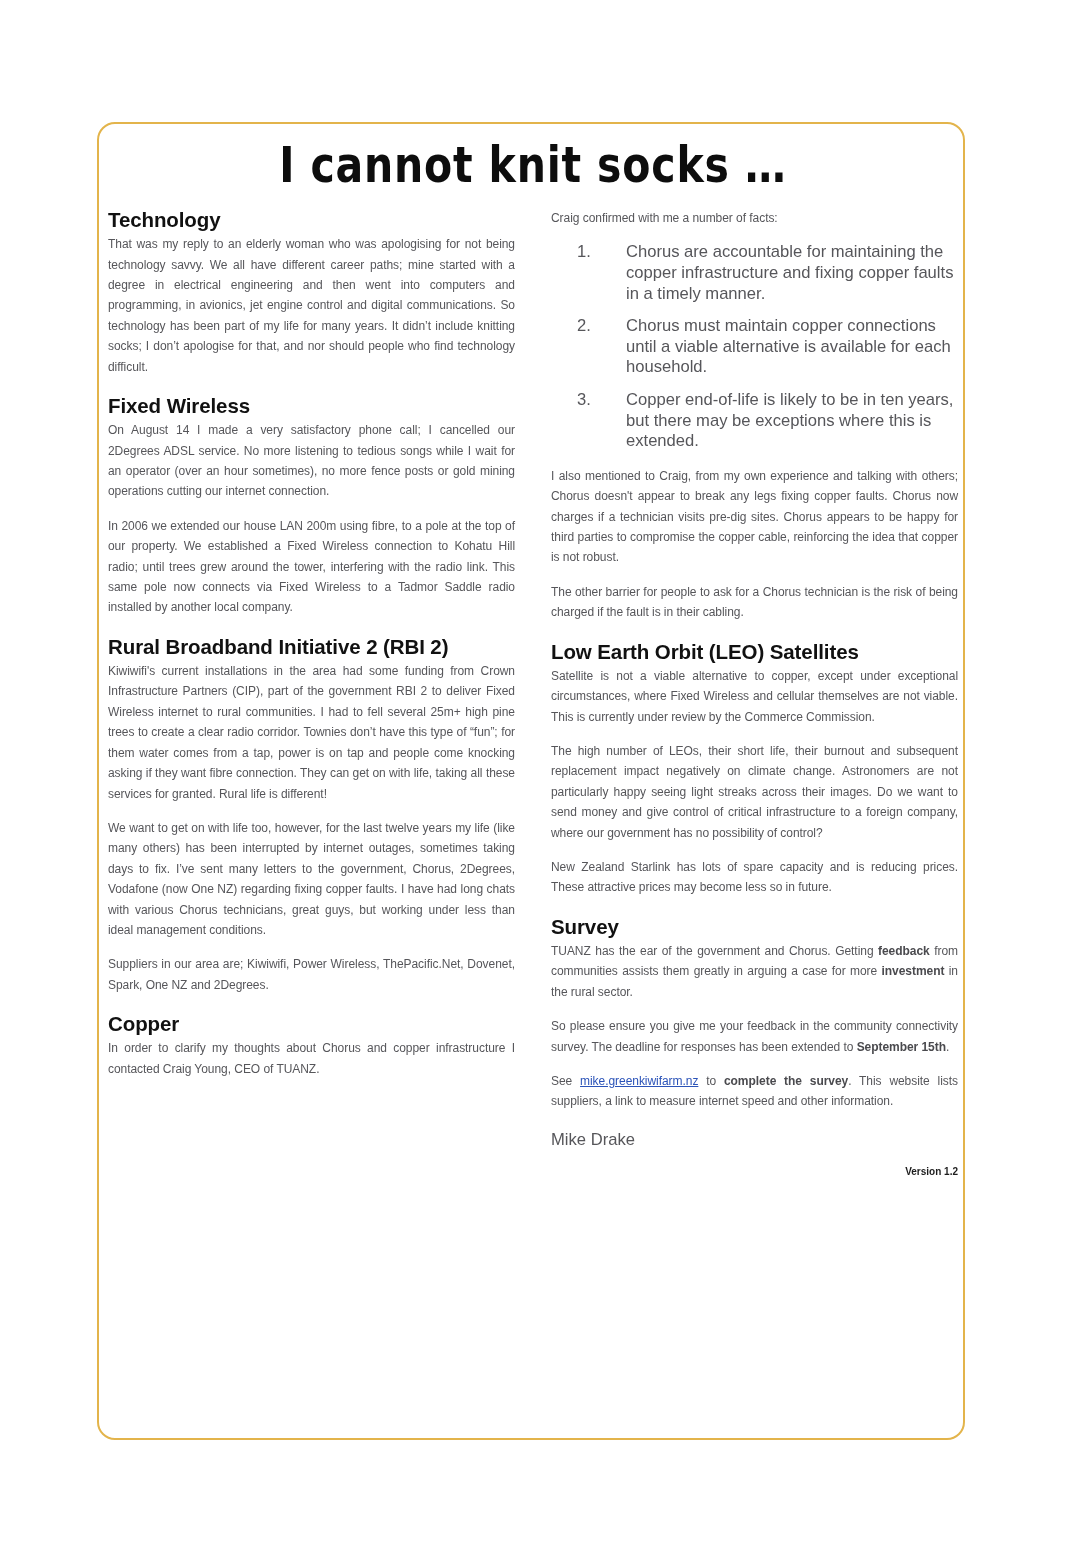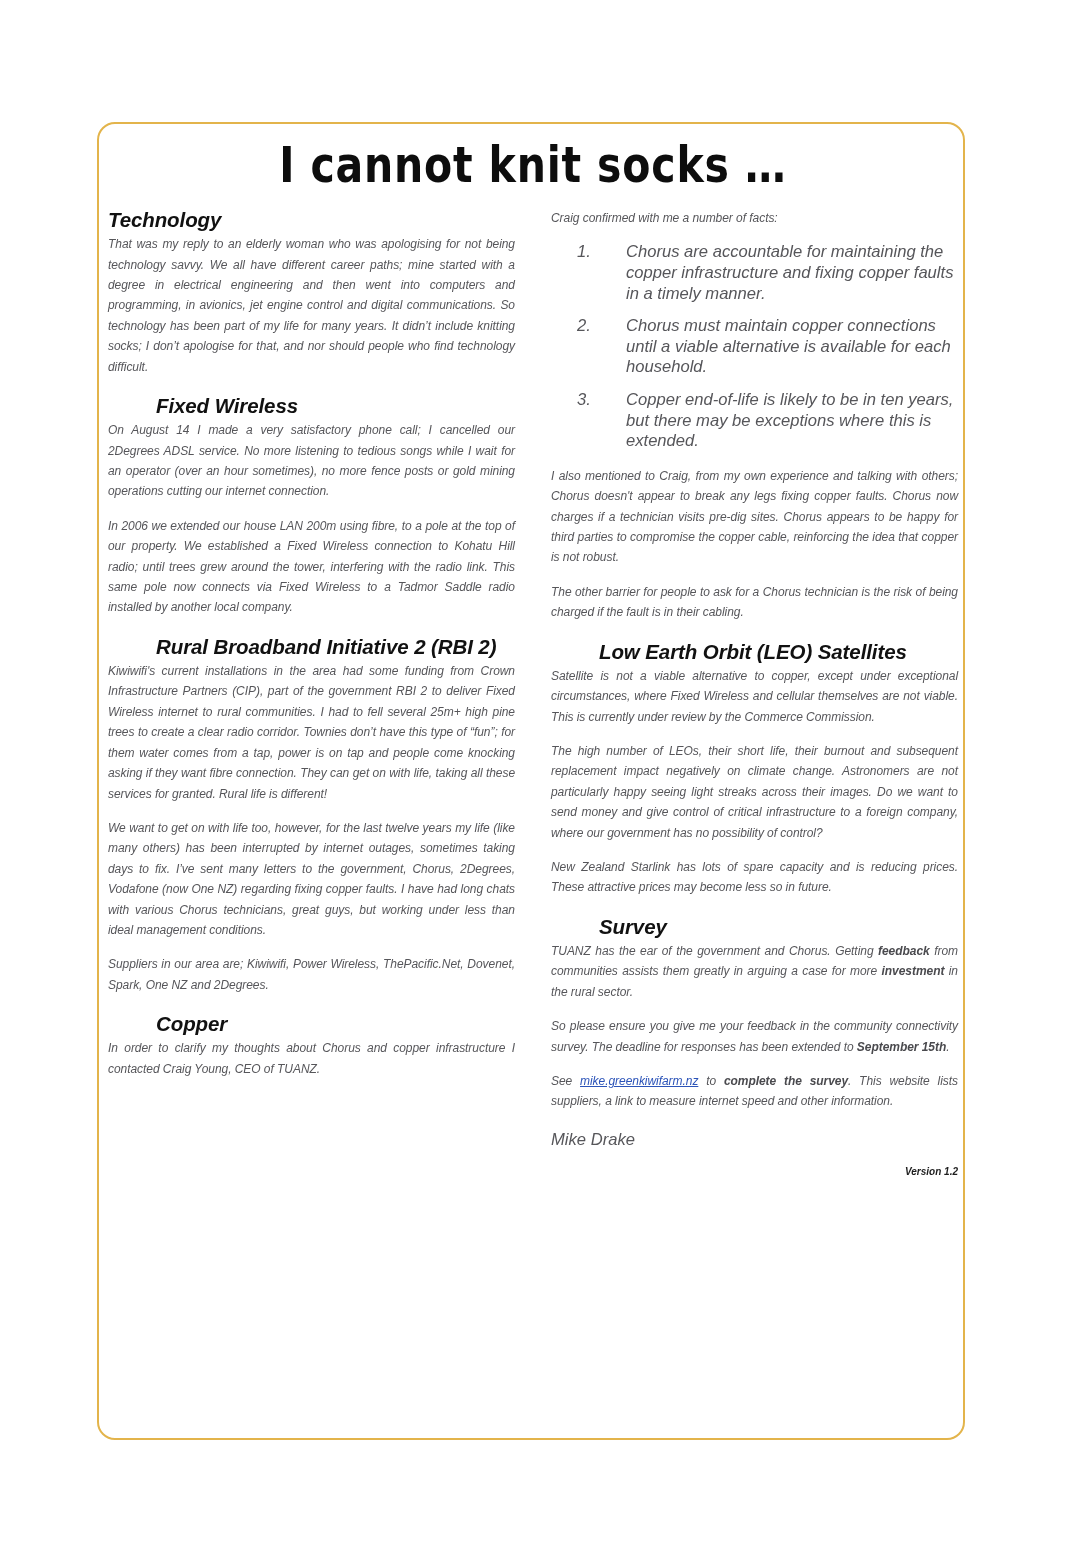--- a/index.html
+++ b/index.html
@@ -56,35 +56,34 @@
   #columns {
     position: absolute;
     left: 9px;
     top: 84px;
     width: 850px;
     display: flex;
     gap: 36px;
   }
   .col {
     width: 407px;
-    font-style: italic;
   }
 
   h2.sec {
     font-family: "Liberation Sans", sans-serif;
     font-size: 20.5px;
     font-weight: 700;
     color: #111111;
     margin: 0 0 2px 0;
     padding: 0;
     line-height: 1.18;
     letter-spacing: -0.1px;
   }
   .col > h2.sec + p { margin-top: 0; }
-  h2.sec.spaced { margin-top: 17px; margin-left: 48px; }
+  h2.sec.spaced { margin-top: 17px; }
 
   p.body {
     font-family: "Liberation Sans", sans-serif;
     font-size: 12px;
     line-height: 20.4px;
     color: #56565a;
     margin: 0 0 14px 0;
     text-align: justify;
     text-justify: inter-word;
     letter-spacing: -0.05px;

